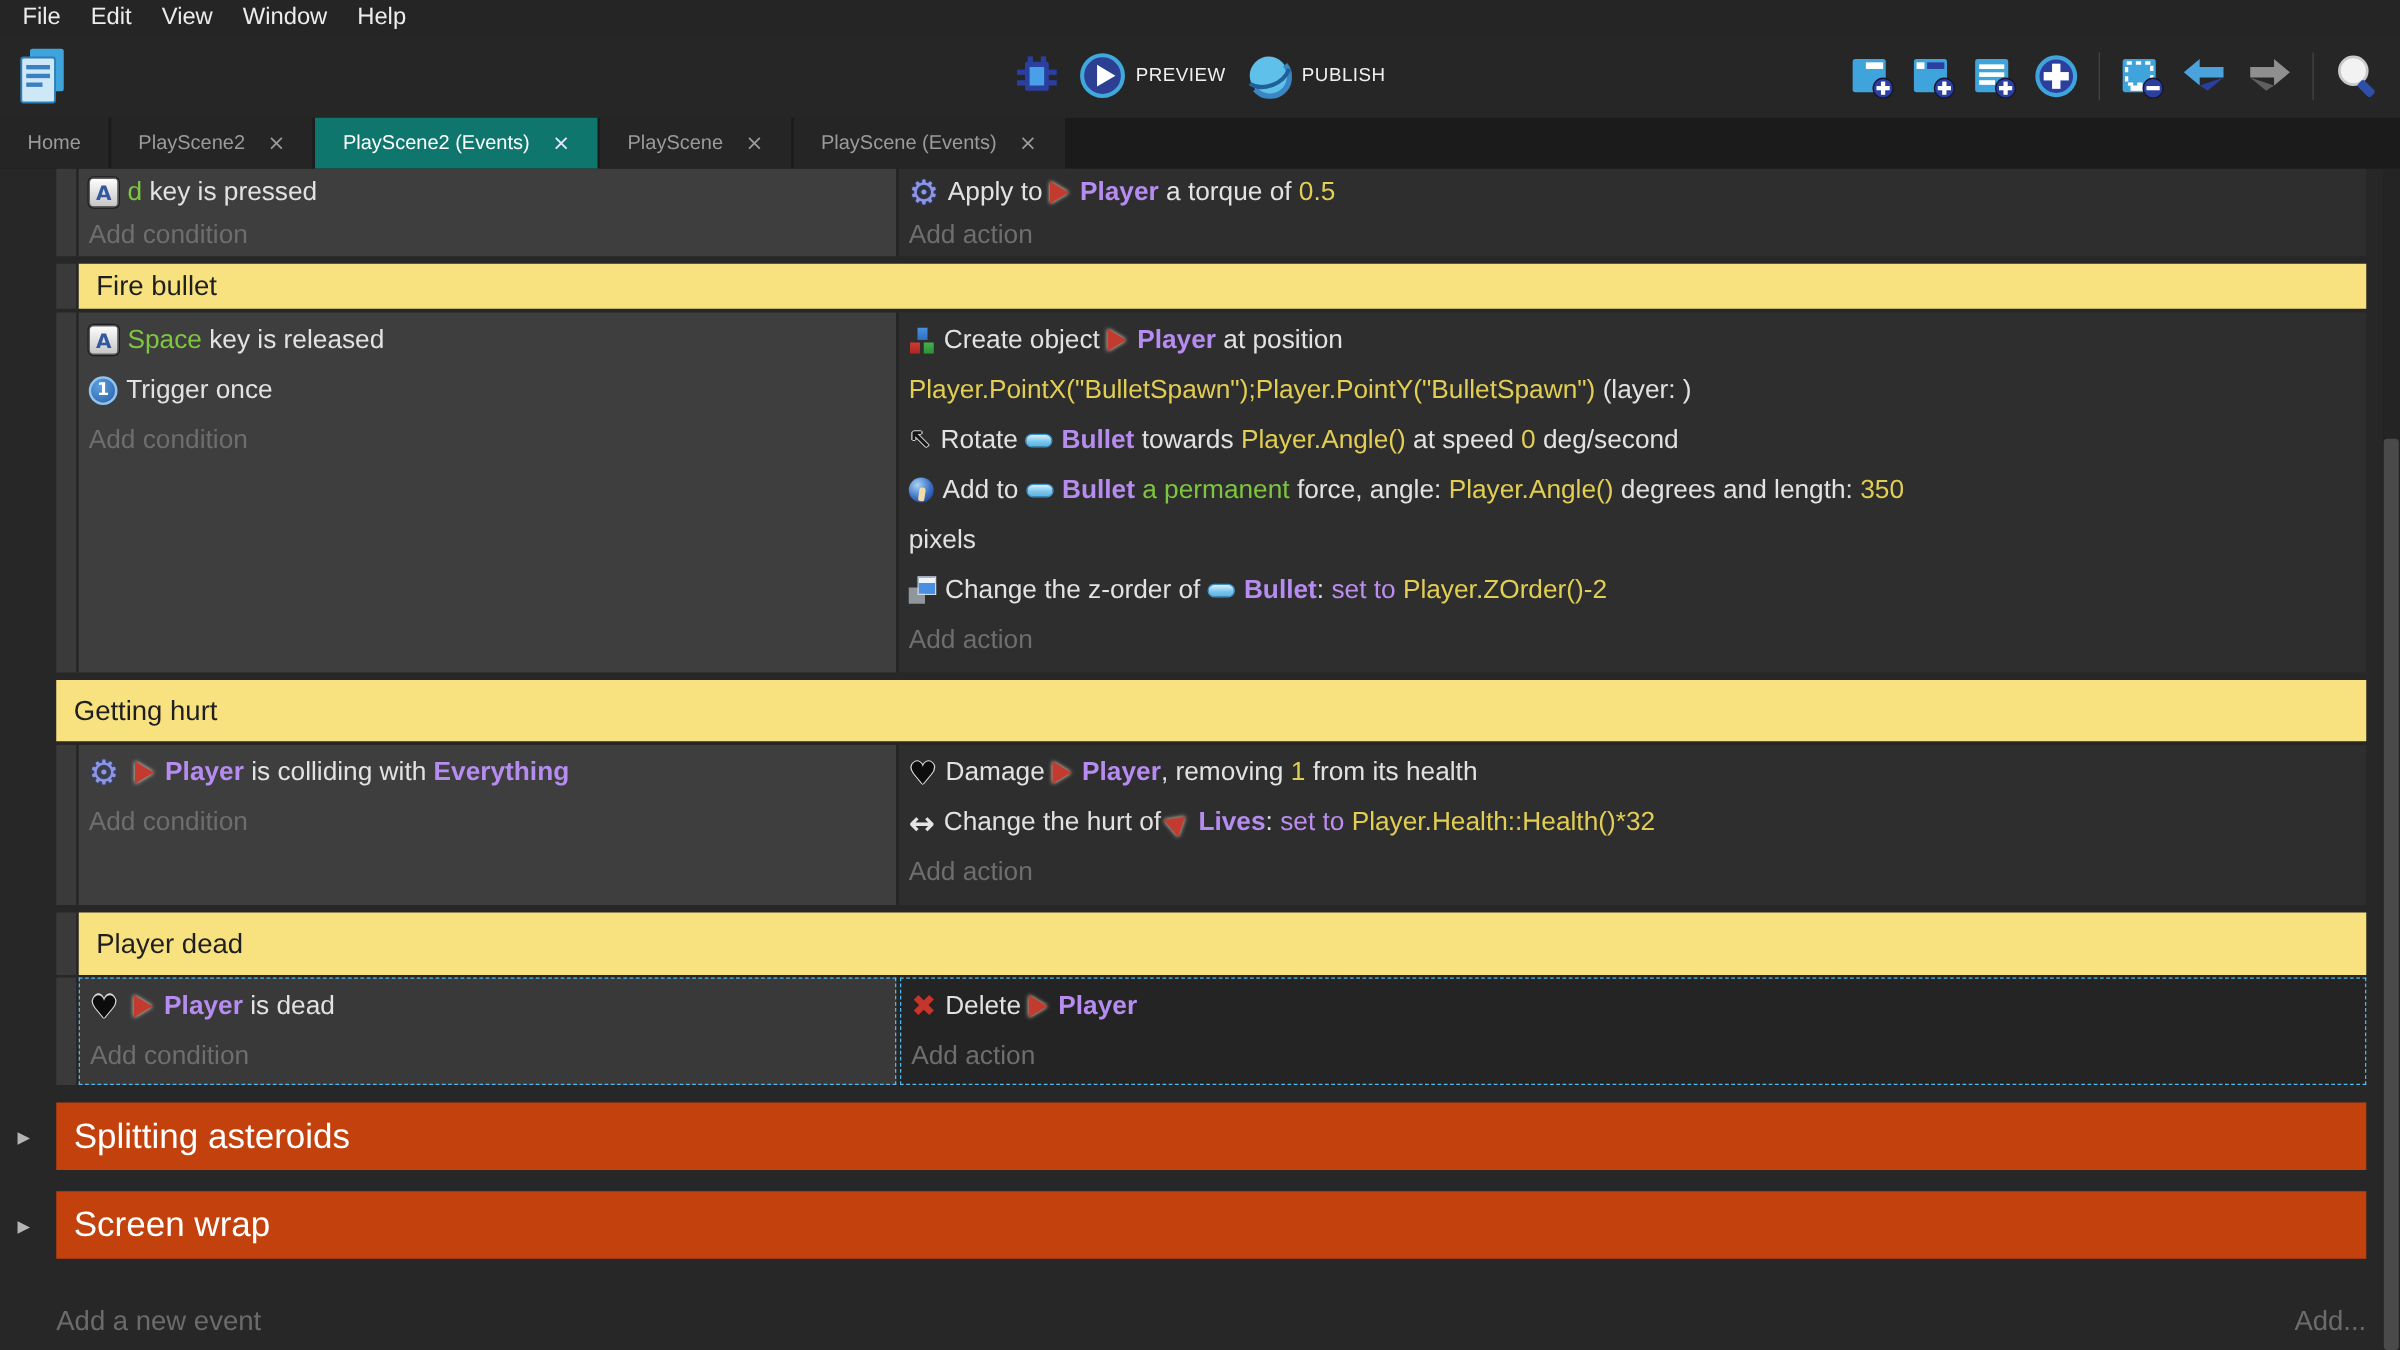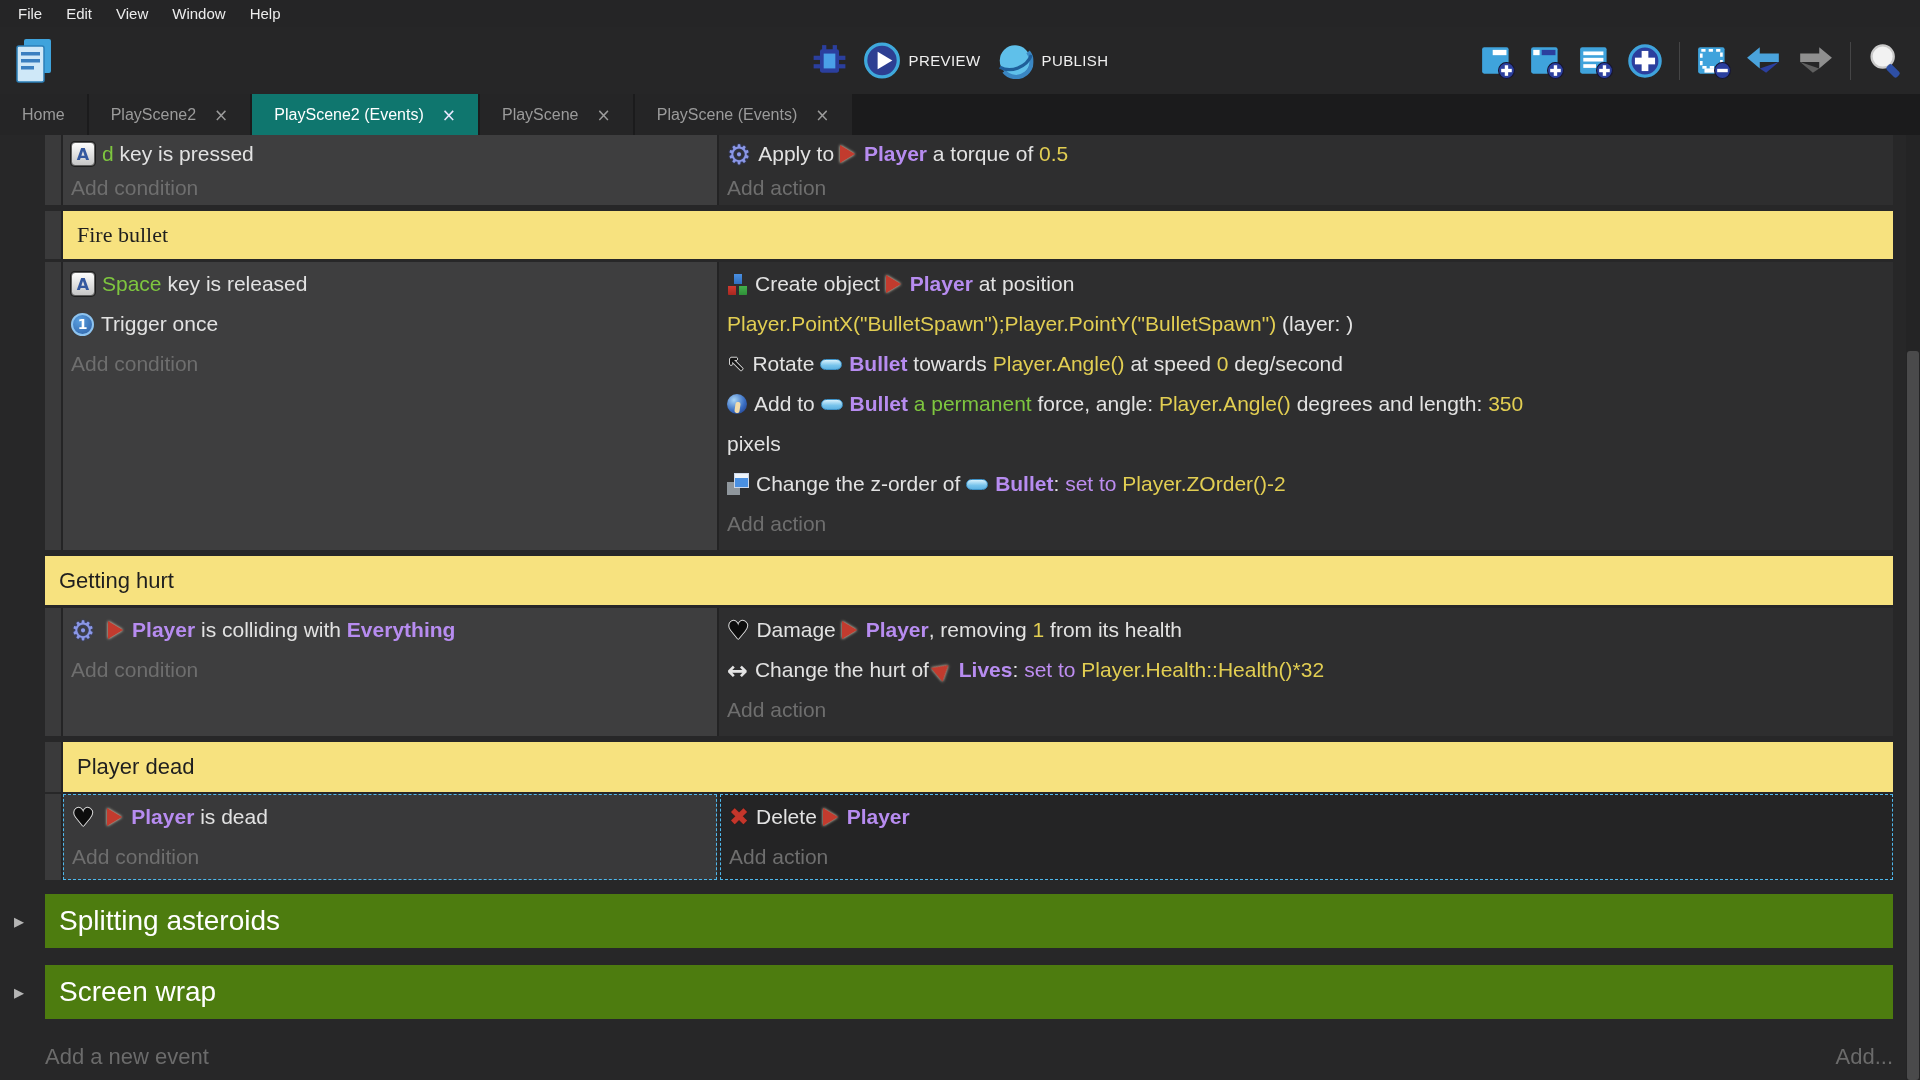--- a/index.html
+++ b/index.html
@@ -6,21 +6,21 @@
   html,body { margin:0; padding:0; }
   body {
     width:1920px; height:1080px; overflow:hidden;
     background:#272728; color:#e2e2e2;
     font-family:"Liberation Sans","DejaVu Sans",sans-serif;
     position:relative;
   }
 
   
   .menubar { height:27px; background:#252526; display:flex; align-items:center; padding-left:6px; }
-  .menubar .menu-item { font-size:15px; color:#ececec; padding:4px 12px; cursor:default; }
+  .menubar .menu-item { font-size:19px; color:#ececec; padding:4px 12px; cursor:default; }
 
   
   .toolbar { height:67px; background:#262627; display:flex; align-items:center; position:relative; }
   .toolbar-left { padding-left:12px; display:flex; align-items:center; }
   .toolbar-center { position:absolute; left:50%; transform:translateX(-50%); display:flex; align-items:center; gap:16px; }
   .tb-group { display:flex; align-items:center; gap:8px; }
   .tb-label { font-size:15px; color:#f0f0f0; letter-spacing:0.4px; }
   .toolbar-right { margin-left:auto; display:flex; align-items:center; gap:11px; padding-right:14px; }
   .tb-btn { display:flex; align-items:center; justify-content:center; }
   .tb-sep { width:1px; height:38px; background:#454546; margin:0 4px; }
@@ -47,23 +47,23 @@
   .row-e0 .line, .row-e0 .placeholder { min-height:34px; }
   .row-e2 { height:288px; }
   .row-e4 { height:128px; }
   .row-e6 { height:86px; }
 
   .row-e6 .cond-col { background:#39393a; border:1px dashed #4fb8ec; }
   .row-e6 .act-col  { background:#242425; border:1px dashed #4fb8ec; margin-left:3px; }
 
   .comment-row { display:flex; width:1848px; }
   .comment-body { flex:1; background:#f7e27f; color:#1f1f1f; font-size:22px; display:flex; align-items:center; padding-left:14px; }
-  .row-c1 { height:48px;font-family:Liberation Serif, serif; } .row-c3 { height:49px;flex-direction:column; } .row-c5 { height:50px; }
-
-  .group-row { width:1848px; background:#4d7c0f; color:#ffffff; font-size:28px;
+  .row-c1 { height:36px; } .row-c3 { height:49px;flex-direction:column; } .row-c5 { height:50px; }
+
+  .group-row { width:1848px; background:#c2410c; color:#ffffff; font-size:28px;
                display:flex; align-items:center; padding-left:14px; position:relative; height:54px; }
   .group-arrow { position:absolute; left:-31px; top:50%; transform:translateY(-50%);
                  color:#b5b5b5; font-size:20px; font-family:"DejaVu Sans",sans-serif; }
   .group-arrow::before { content:"\25B8"; }
 
   .mb6{margin-bottom:6px;} .mb3{margin-bottom:3px;} .mb2{margin-bottom:2px;} .mb14{margin-bottom:14px;} .mb17{margin-bottom:17px;}
 
   .bottom-add { width:1848px; flex:1; display:flex; justify-content:space-between; align-items:flex-end;
                 padding-bottom:10px; font-size:22px; color:#6b6b6b; }
 

